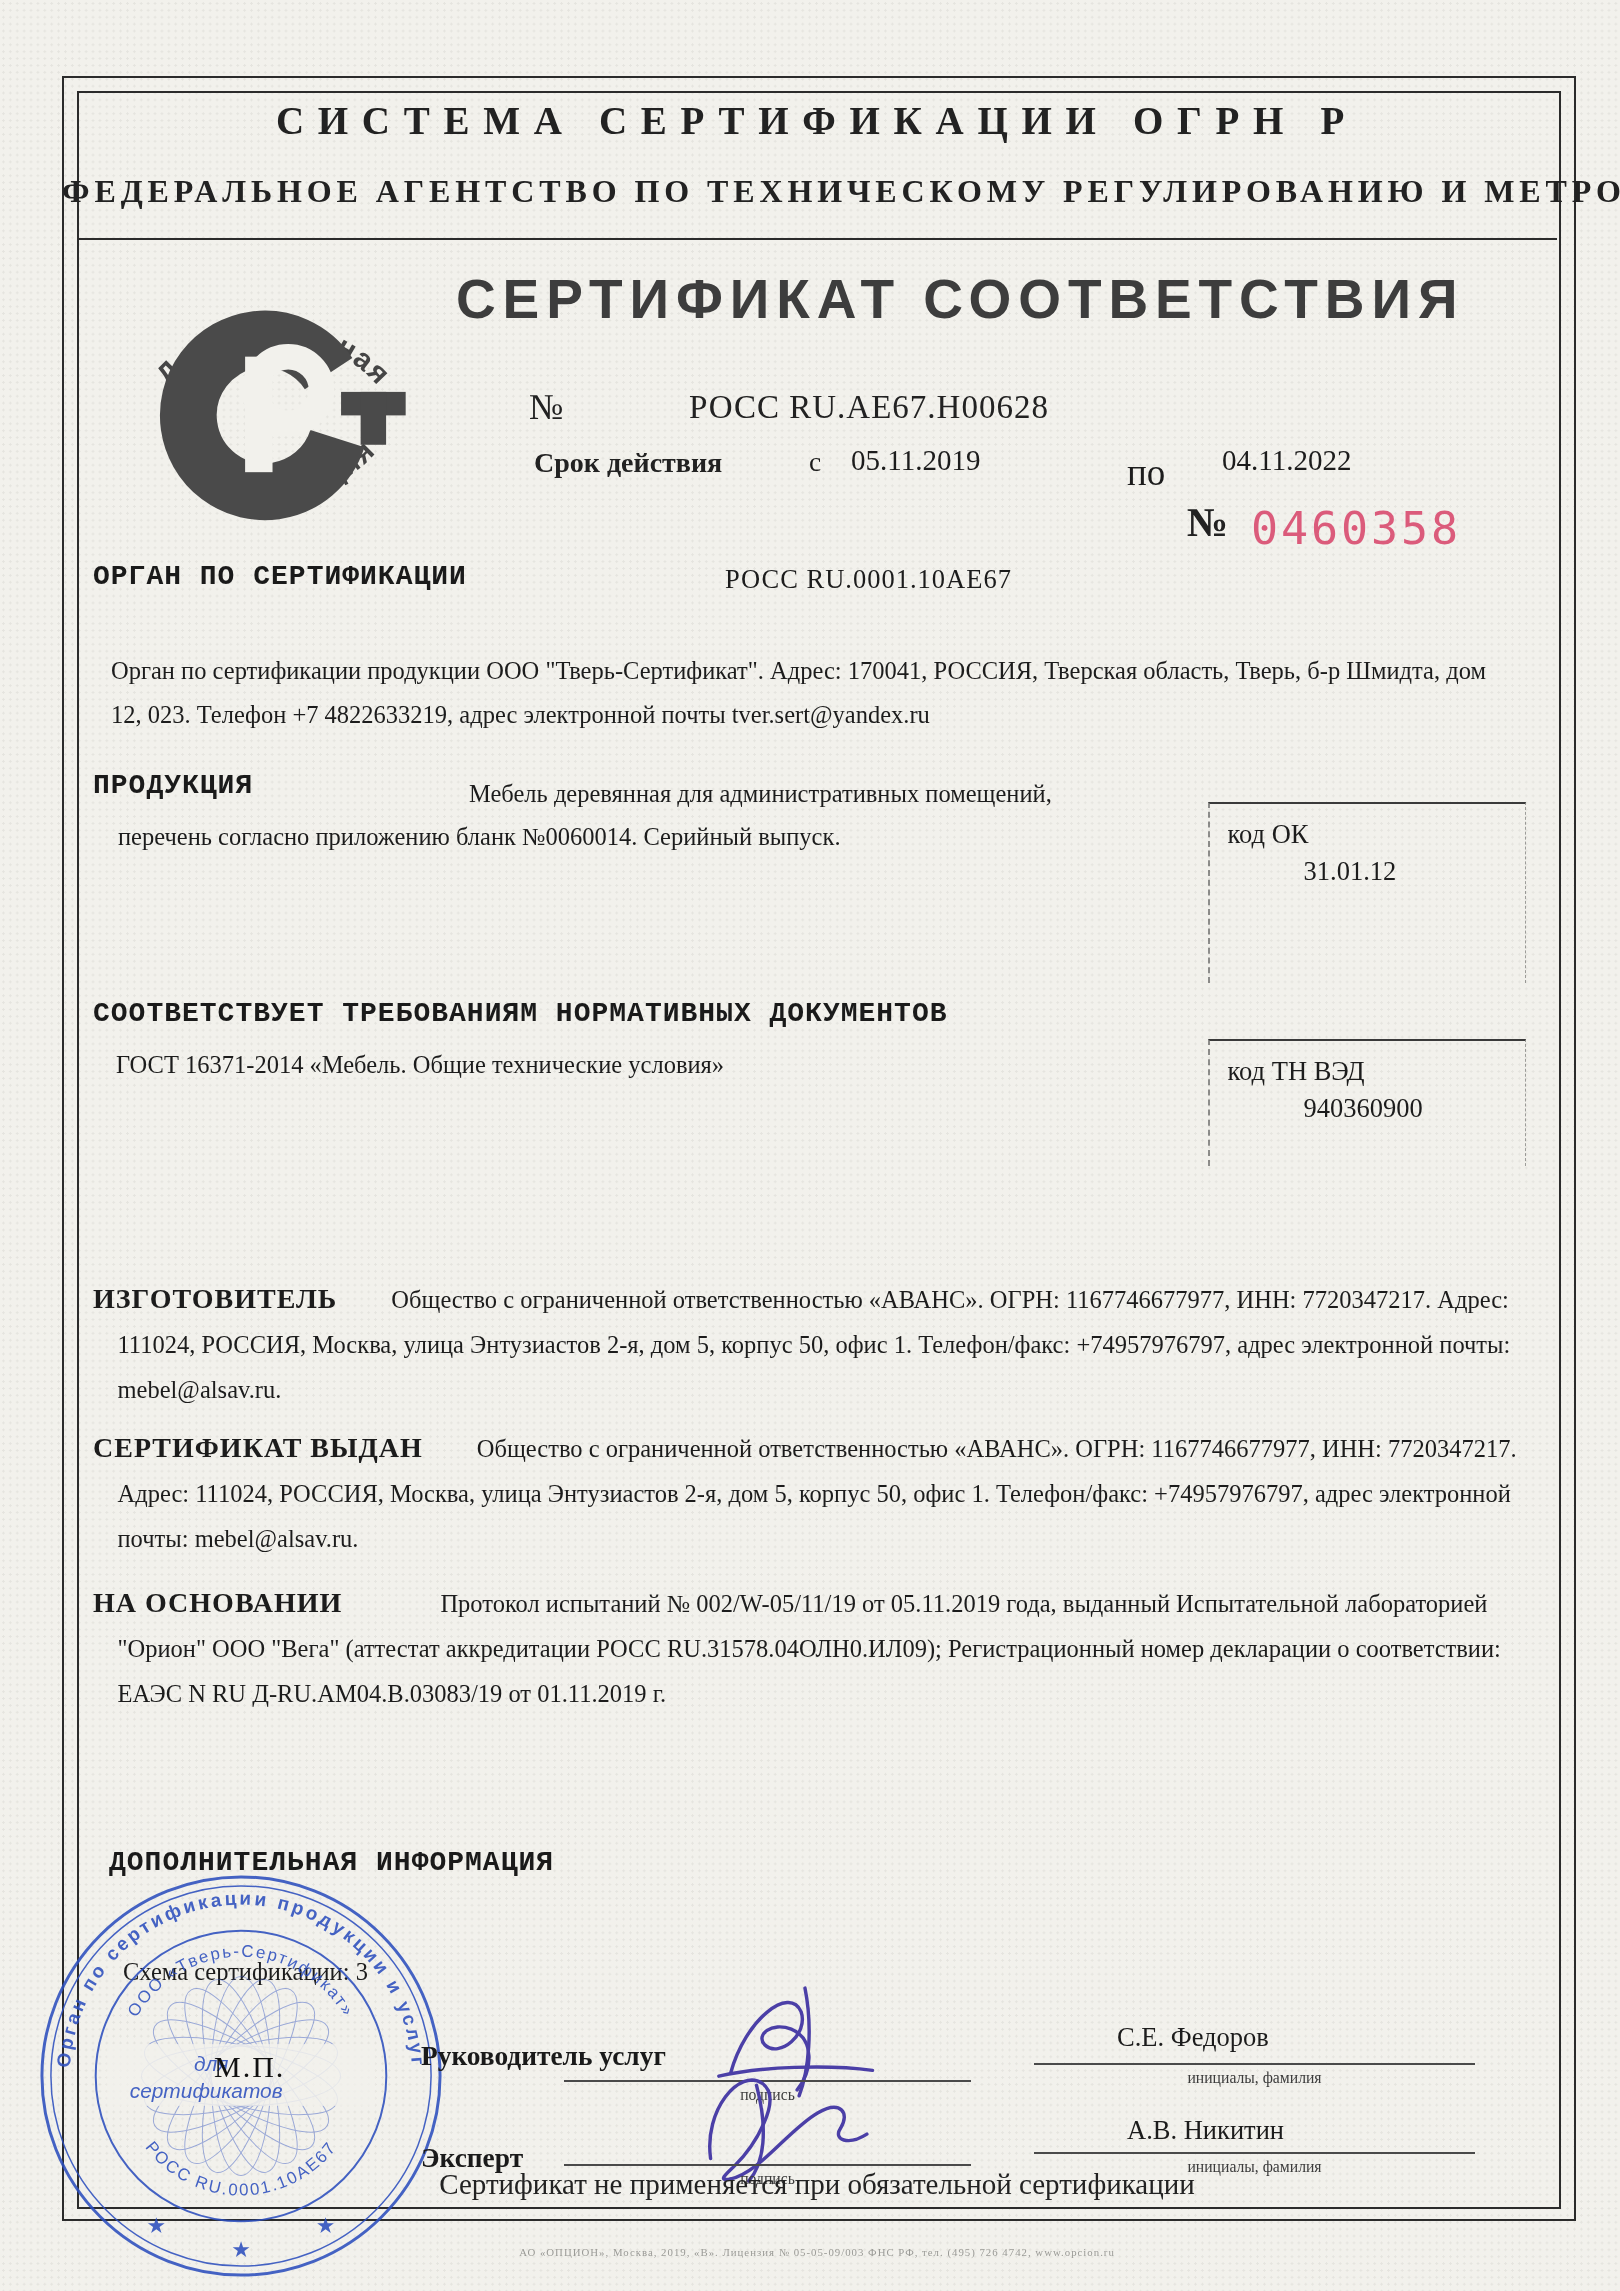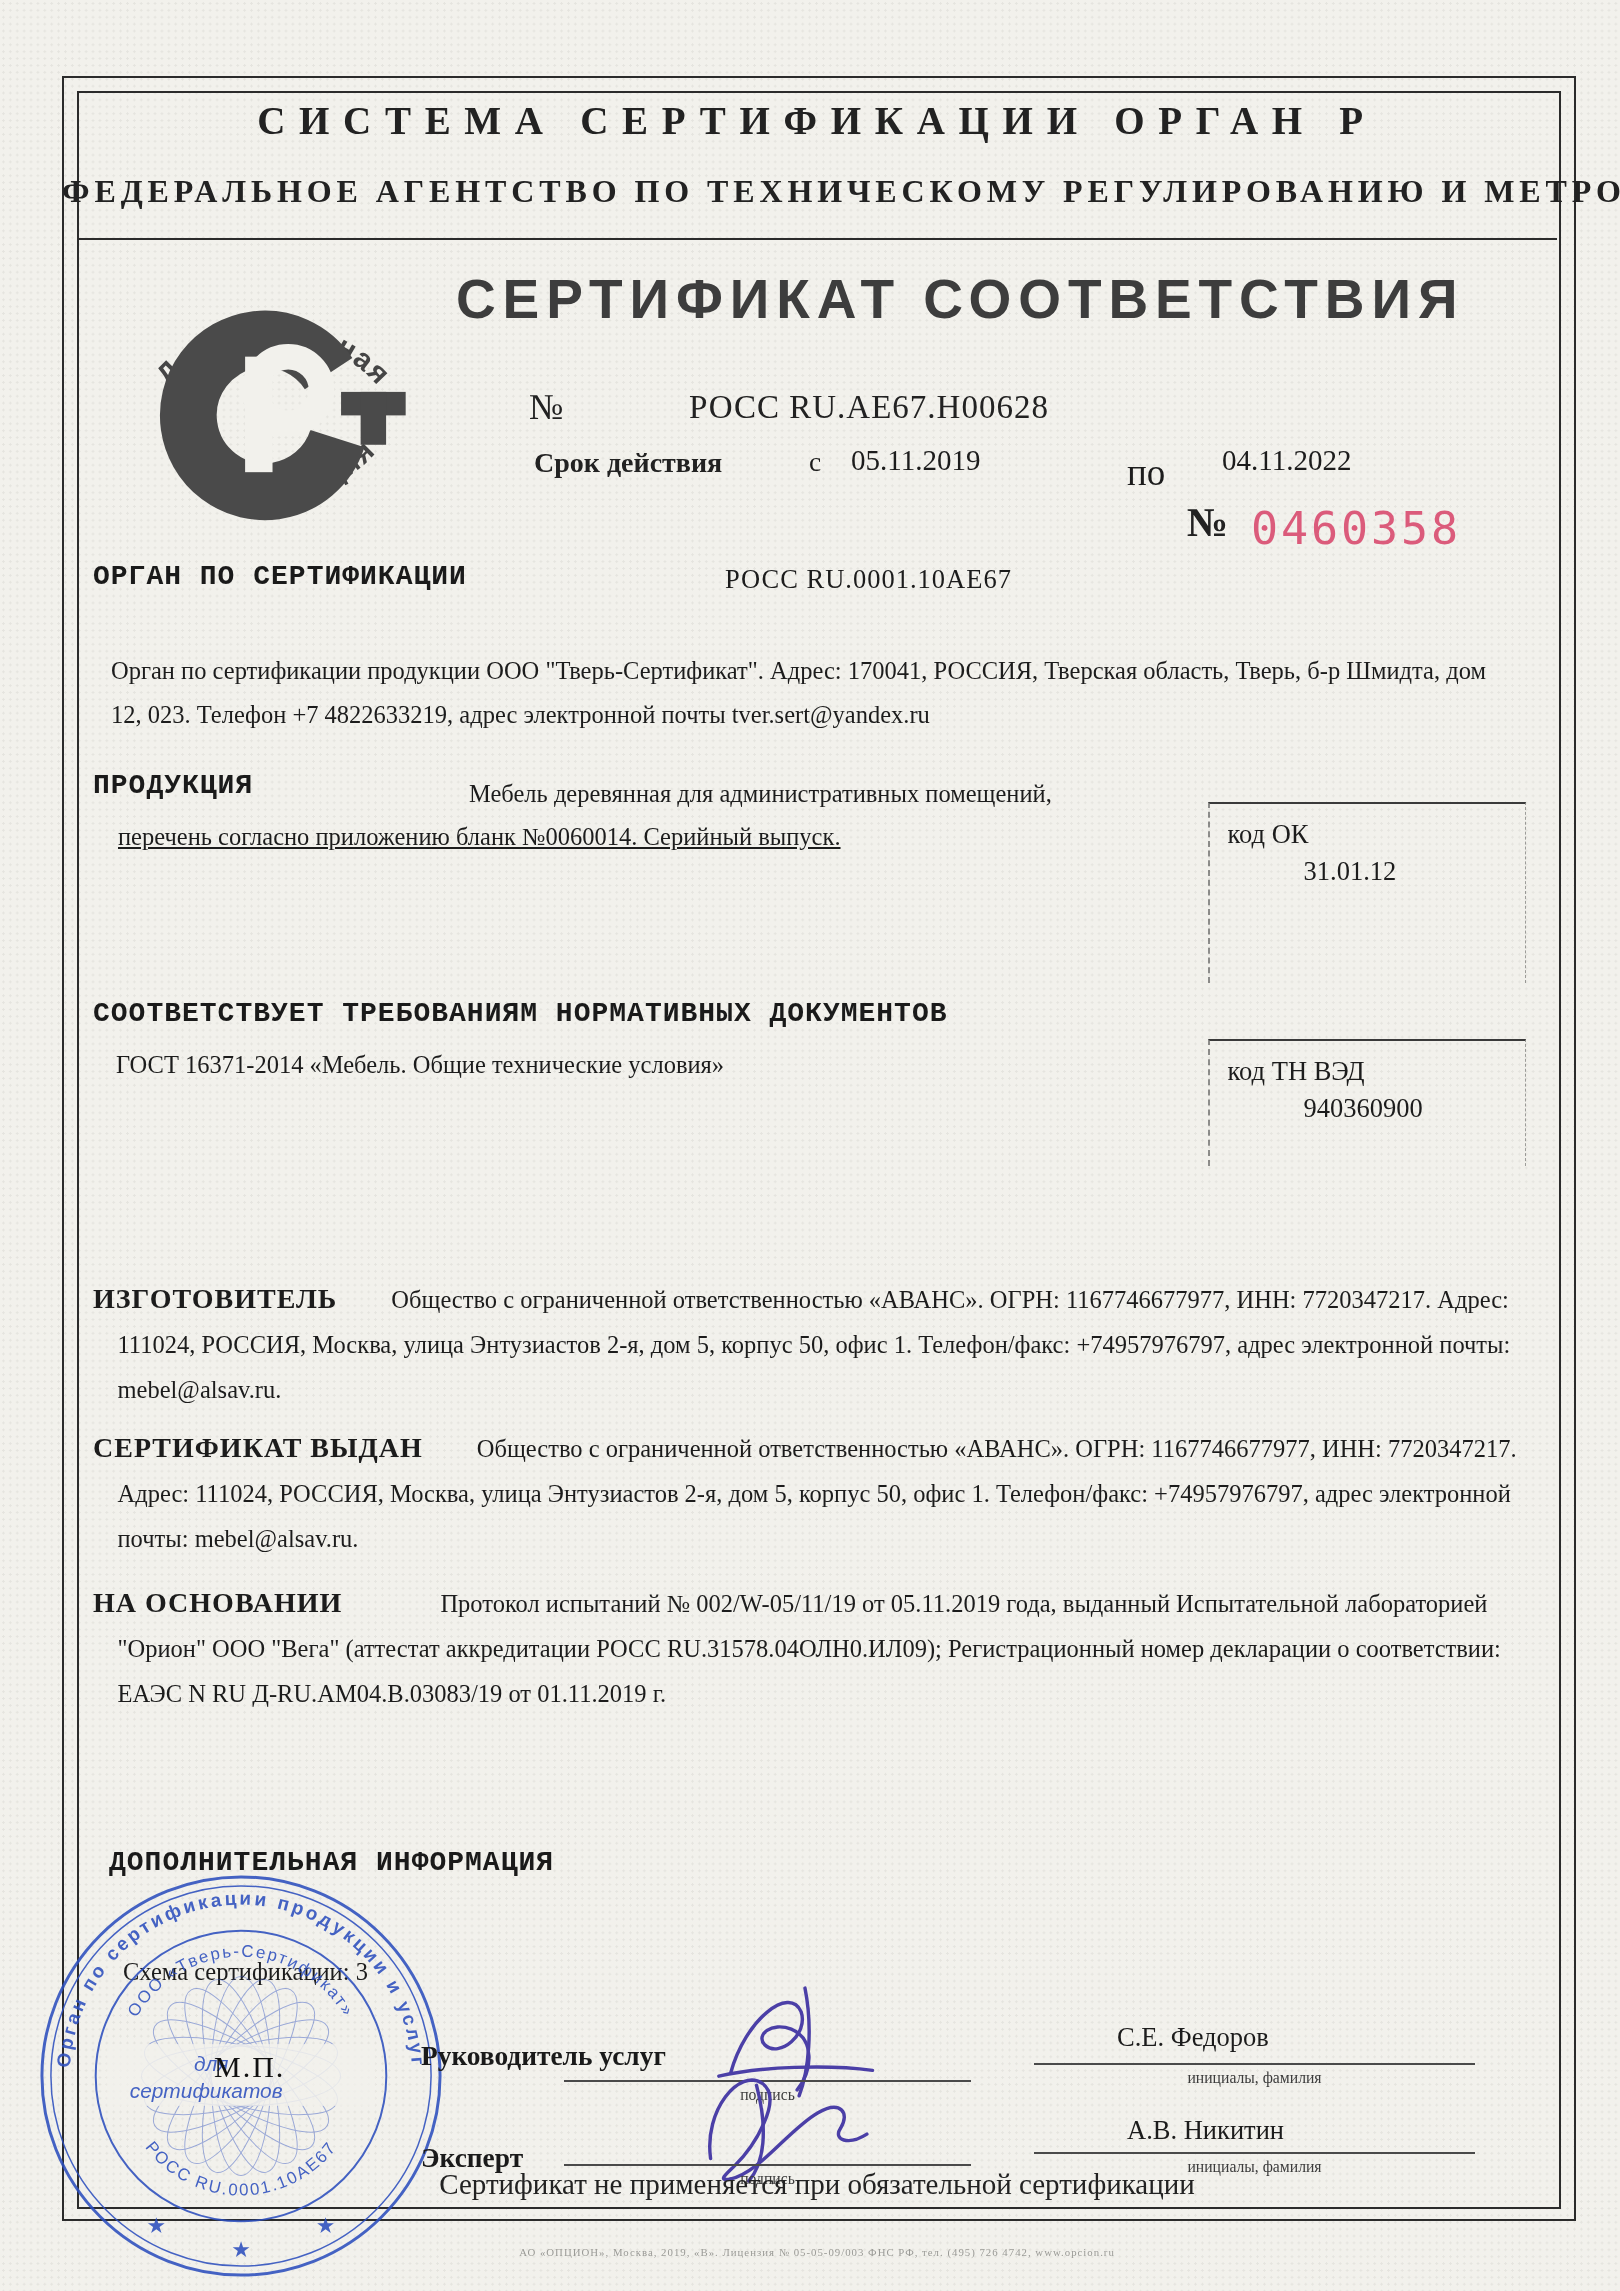--- a/index.html
+++ b/index.html
@@ -42,21 +42,21 @@
       font-family:"DejaVu Sans Mono",monospace;font-size:45px;letter-spacing:2.9px;
       color:#da4f72;opacity:.92;}
 
   .sec-label{position:absolute;font-weight:bold;font-size:28px;letter-spacing:1px;color:#1a1a1a;white-space:nowrap;font-family:Liberation Mono, monospace;}
   .body-text{font-size:24.5px;line-height:44px;color:#1c1c1c;}
 
   .org-code{position:absolute;left:725px;top:564px;font-size:26.5px;letter-spacing:1px;}
   .org-para{position:absolute;left:111px;top:649px;width:1402px;}
 
   .prod-line1{position:absolute;left:469px;top:772px;}
-  .prod-line2{position:absolute;left:118px;top:815px;text-decoration:underline;}
+  .prod-line2{position:absolute;left:118px;top:815px;}
 
   .kod-box{position:absolute;left:1208px;width:318px;
       border-top:2px solid #3a3a3a;
       border-left:2px dashed rgba(60,60,60,.55);
       border-right:1px dashed rgba(0,0,0,.35);
       box-sizing:border-box;padding:7.8px 0 0 17.6px;}
   .kod-box .kod-label{font-size:26.5px;margin-top:7px;}
   .kod-box .kod-value{font-size:26.5px;margin:5.9px 0 0 76px;}
   #okbox{top:802px;height:181px;}
   #tnbox{top:1039px;height:127px;}
@@ -91,21 +91,21 @@
 </style>
 </head>
 <body>
 
 <div class="page">
 
   <div class="frame-outer"></div>
   <div class="frame-inner"></div>
   <div class="header-rule"></div>
 
-  <div class="hdr1">СИСТЕМА СЕРТИФИКАЦИИ ОРГАН Р</div>
+  <div class="hdr1">СИСТЕМА СЕРТИФИКАЦИИ ОГРН Р</div>
   <div class="hdr2">ФЕДЕРАЛЬНОЕ АГЕНТСТВО ПО ТЕХНИЧЕСКОМУ РЕГУЛИРОВАНИЮ И МЕТРОЛОГИИ</div>
 
   <div class="logo-wrap">
     <svg width="327" height="327" viewBox="0 0 334 334">
       <defs>
         <path id="logoArcTop" d="M 32,196 A 140,140 0 0 1 302,196" fill="none"></path>
         <path id="logoArcBottom" d="M 40,176 A 140,140 0 0 0 294,176" fill="none"></path>
       </defs>
       <text font-family="Liberation Sans, sans-serif" font-weight="bold" font-size="30" fill="#454545" letter-spacing="2">
         <textPath href="#logoArcTop" startOffset="50%" text-anchor="middle">Добровольная</textPath>

